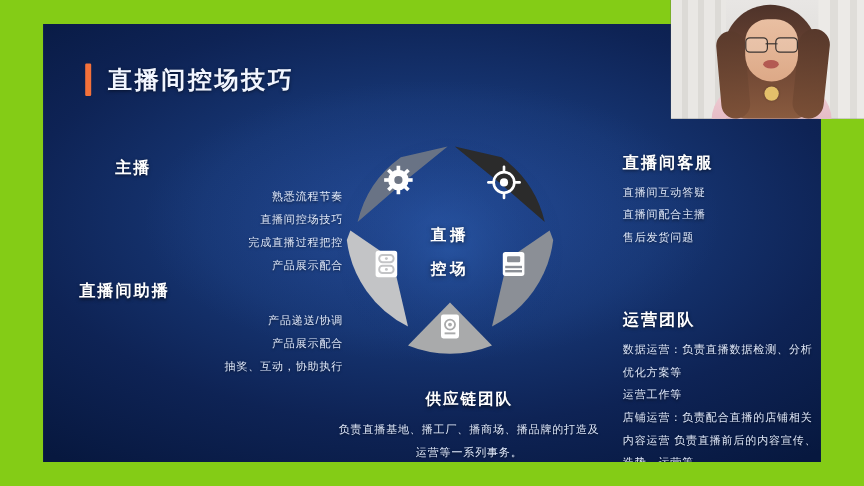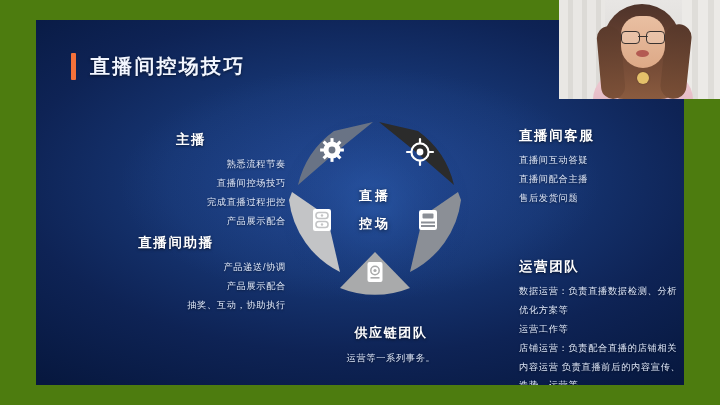--- a/index.html
+++ b/index.html
@@ -2,21 +2,21 @@
 <html lang="zh"><head>
 <meta charset="utf-8">
 <title>直播间控场技巧</title>
 <style>
   html,body{margin:0;padding:0;background:#000;}
   body{
     width:720px;height:405px;overflow:hidden;
     font-family:"Liberation Sans","DejaVu Sans",sans-serif;
     position:relative;
   }
-  #stage{position:absolute;inset:0;background:#4d7c0f;}
+  #stage{position:absolute;inset:0;background:#84cc16;}
 
   
   .slide{
     position:absolute;left:36px;top:20px;width:648px;height:365px;
     background:
       radial-gradient(ellipse 78% 70% at 50% 44%, #1b3f86 0%, #163572 38%, #0e2355 68%, #07183f 100%),
       linear-gradient(160deg,#123069 0%,#0a1c45 100%);
     overflow:hidden;
   }
   .slide:after{
@@ -39,21 +39,21 @@
     color:#ffffff;font-size:13.5px;font-weight:700;letter-spacing:1.6px;
     text-shadow:0 1px 3px rgba(0,0,0,.6);margin-bottom:7px;line-height:1.2;
   }
   .block .ln{
     color:#dfe8fa;font-size:9.2px;letter-spacing:.7px;line-height:2.05;
     text-shadow:0 1px 2px rgba(0,0,0,.5);white-space:nowrap;
   }
   .right-col{text-align:left;}
   .right-col .hd{text-align:left;}
   .left-col{text-align:right;}
-  .left-col .hd{text-align:center;}
+  .left-col .hd{text-align:left;}
   .center-col{text-align:center;}
   .center-col .hd{text-align:center;}
 
   .b-anchor   {left:60px; top:112px; width:190px;}
   .b-assist   {left:30px; top:215px; width:220px;}
   .b-service  {left:483px;top:108px; width:200px;}
   .b-ops      {left:483px;top:198px; width:200px;margin-top:41px;}
   .b-supply   {left:215px;top:305px; width:280px;}
   .b-supply .hd{font-size:13px;margin-bottom:8px;}
   .b-supply .ln{line-height:2.1;}
@@ -223,20 +223,21 @@
       <div class="ln">数据运营：负责直播数据检测、分析</div>
       <div class="ln">优化方案等</div>
       <div class="ln">运营工作等</div>
       <div class="ln">店铺运营：负责配合直播的店铺相关</div>
       <div class="ln">内容运营 负责直播前后的内容宣传、</div>
       <div class="ln">造势、运营等</div>
     </div>
 
     <div class="block center-col b-supply">
       <div class="hd">供应链团队</div>
+      <div class="ln">负责直播基地、播工厂、播商场、播品牌的打造及</div>
       <div class="ln">运营等一系列事务。</div>
     </div>
 
   </div>
 
   <div class="webcam">
     <div class="cam-bg"></div>
     <div class="cam-curtain"></div>
     <div class="cam-curtain2"></div>
     <div class="cam-body"></div>

